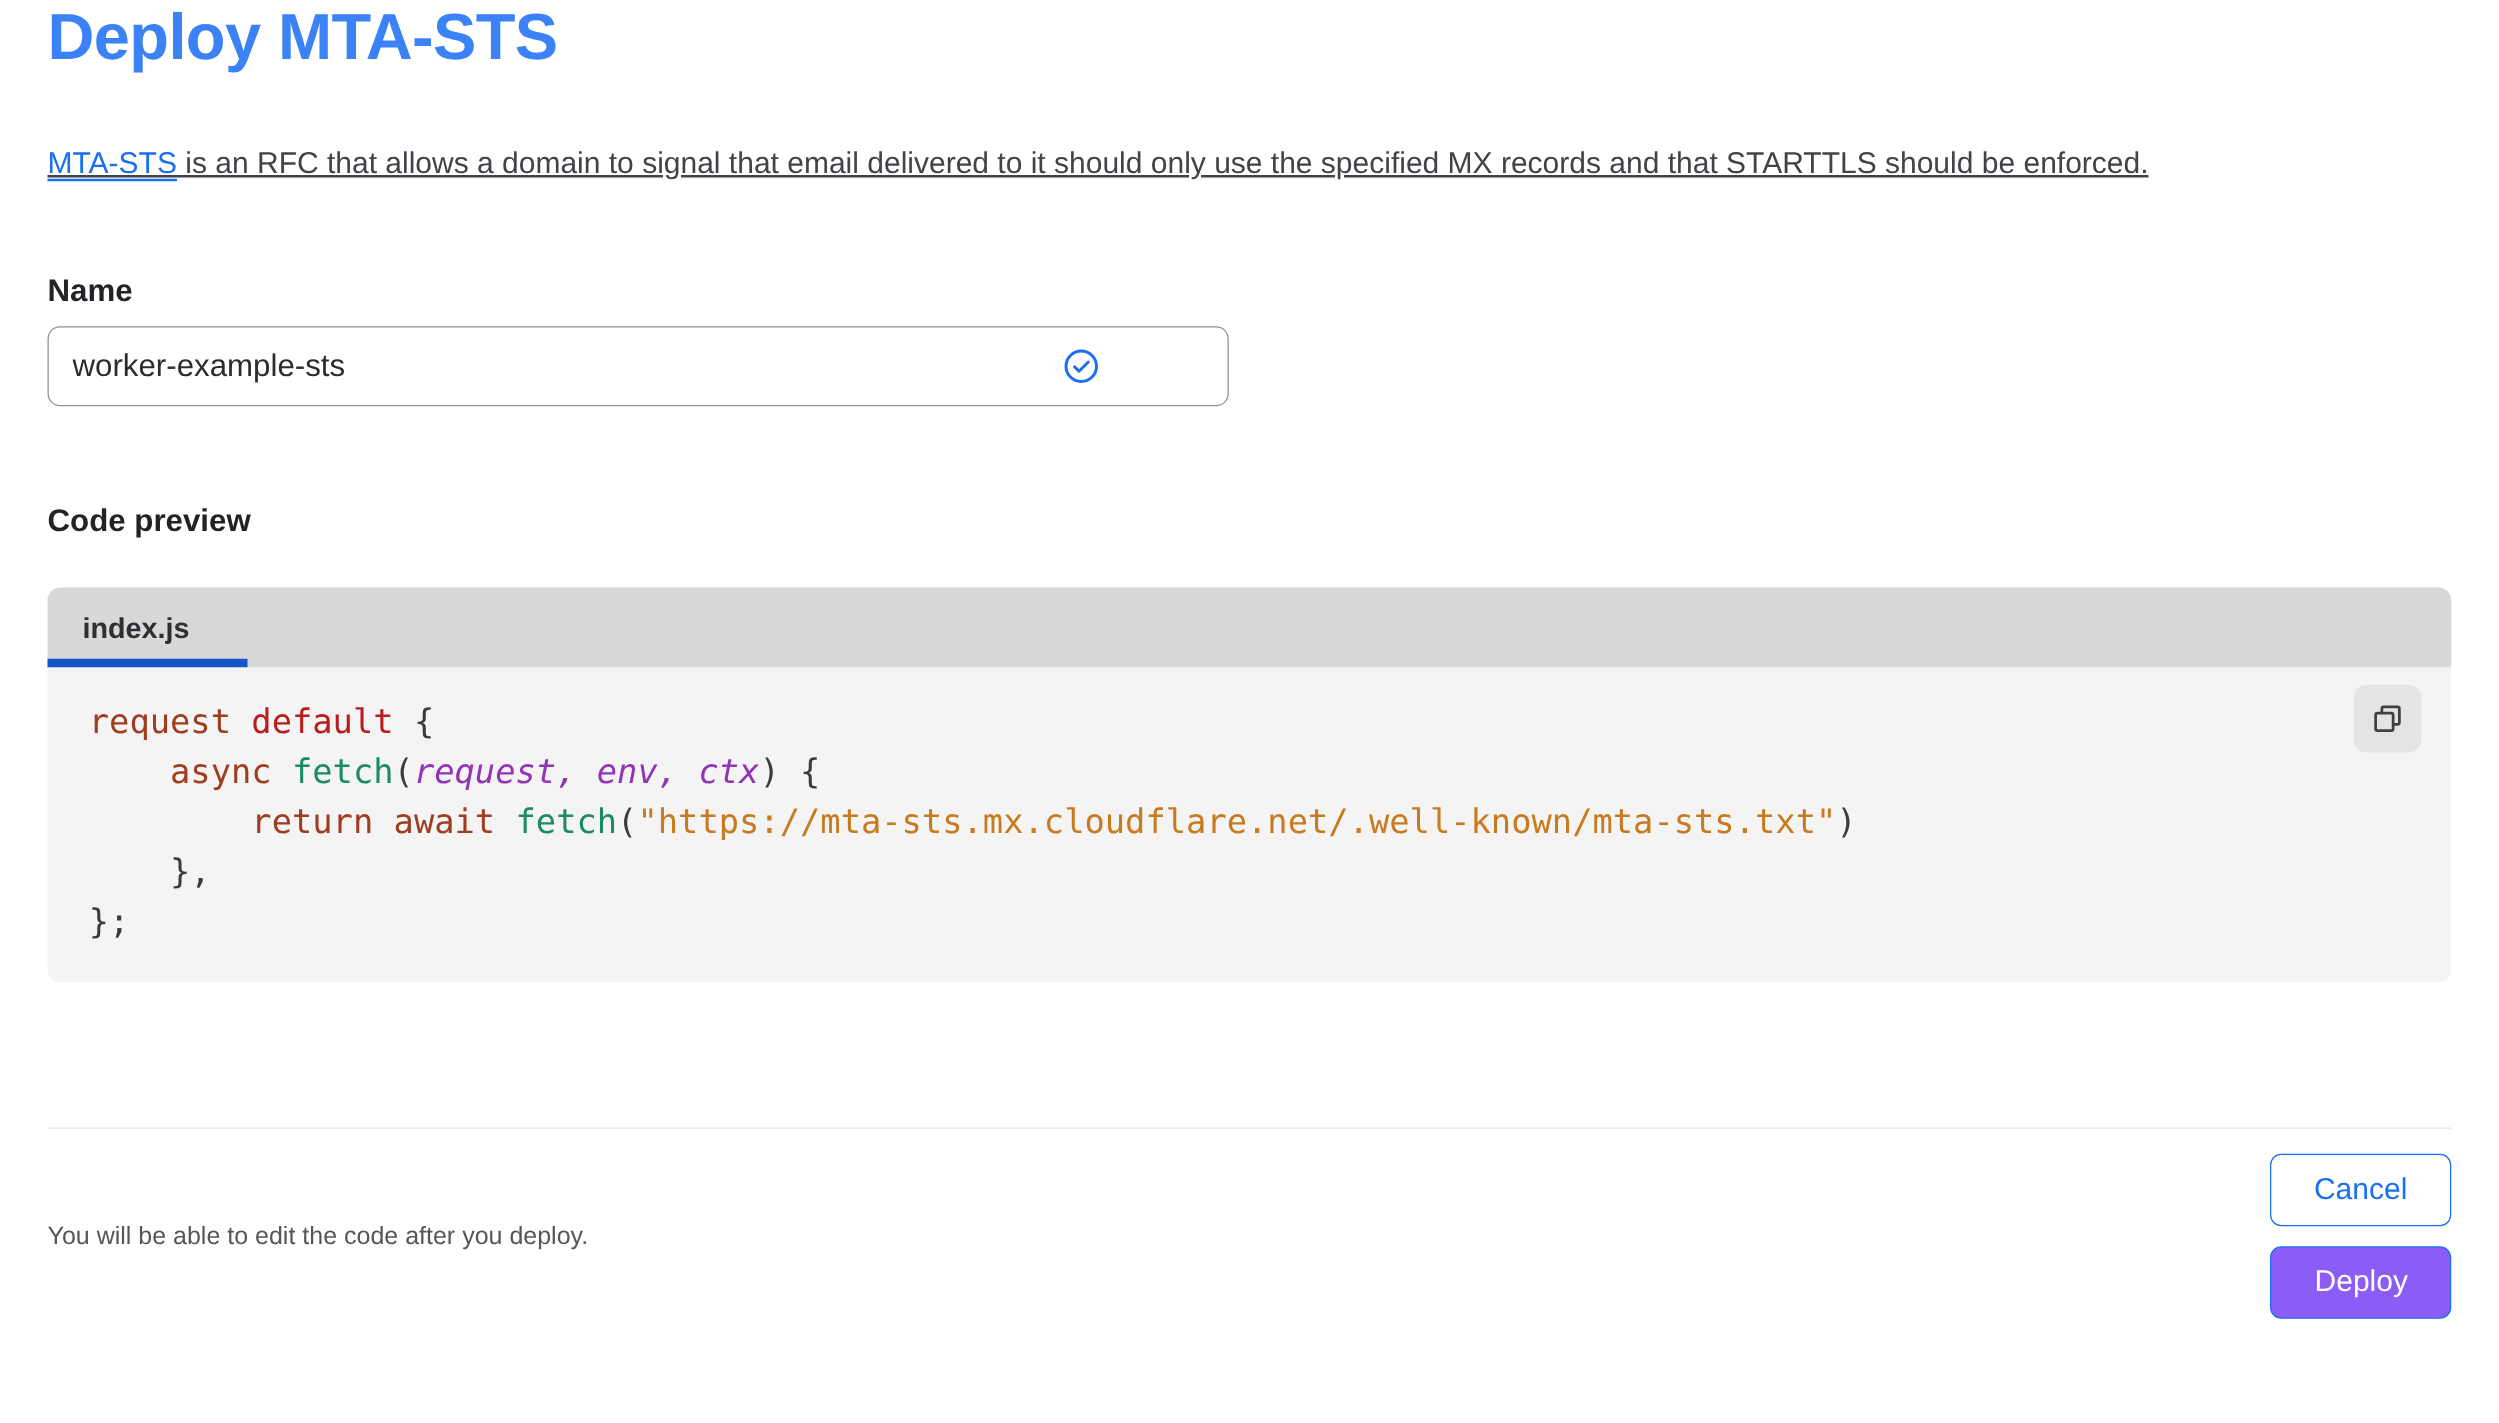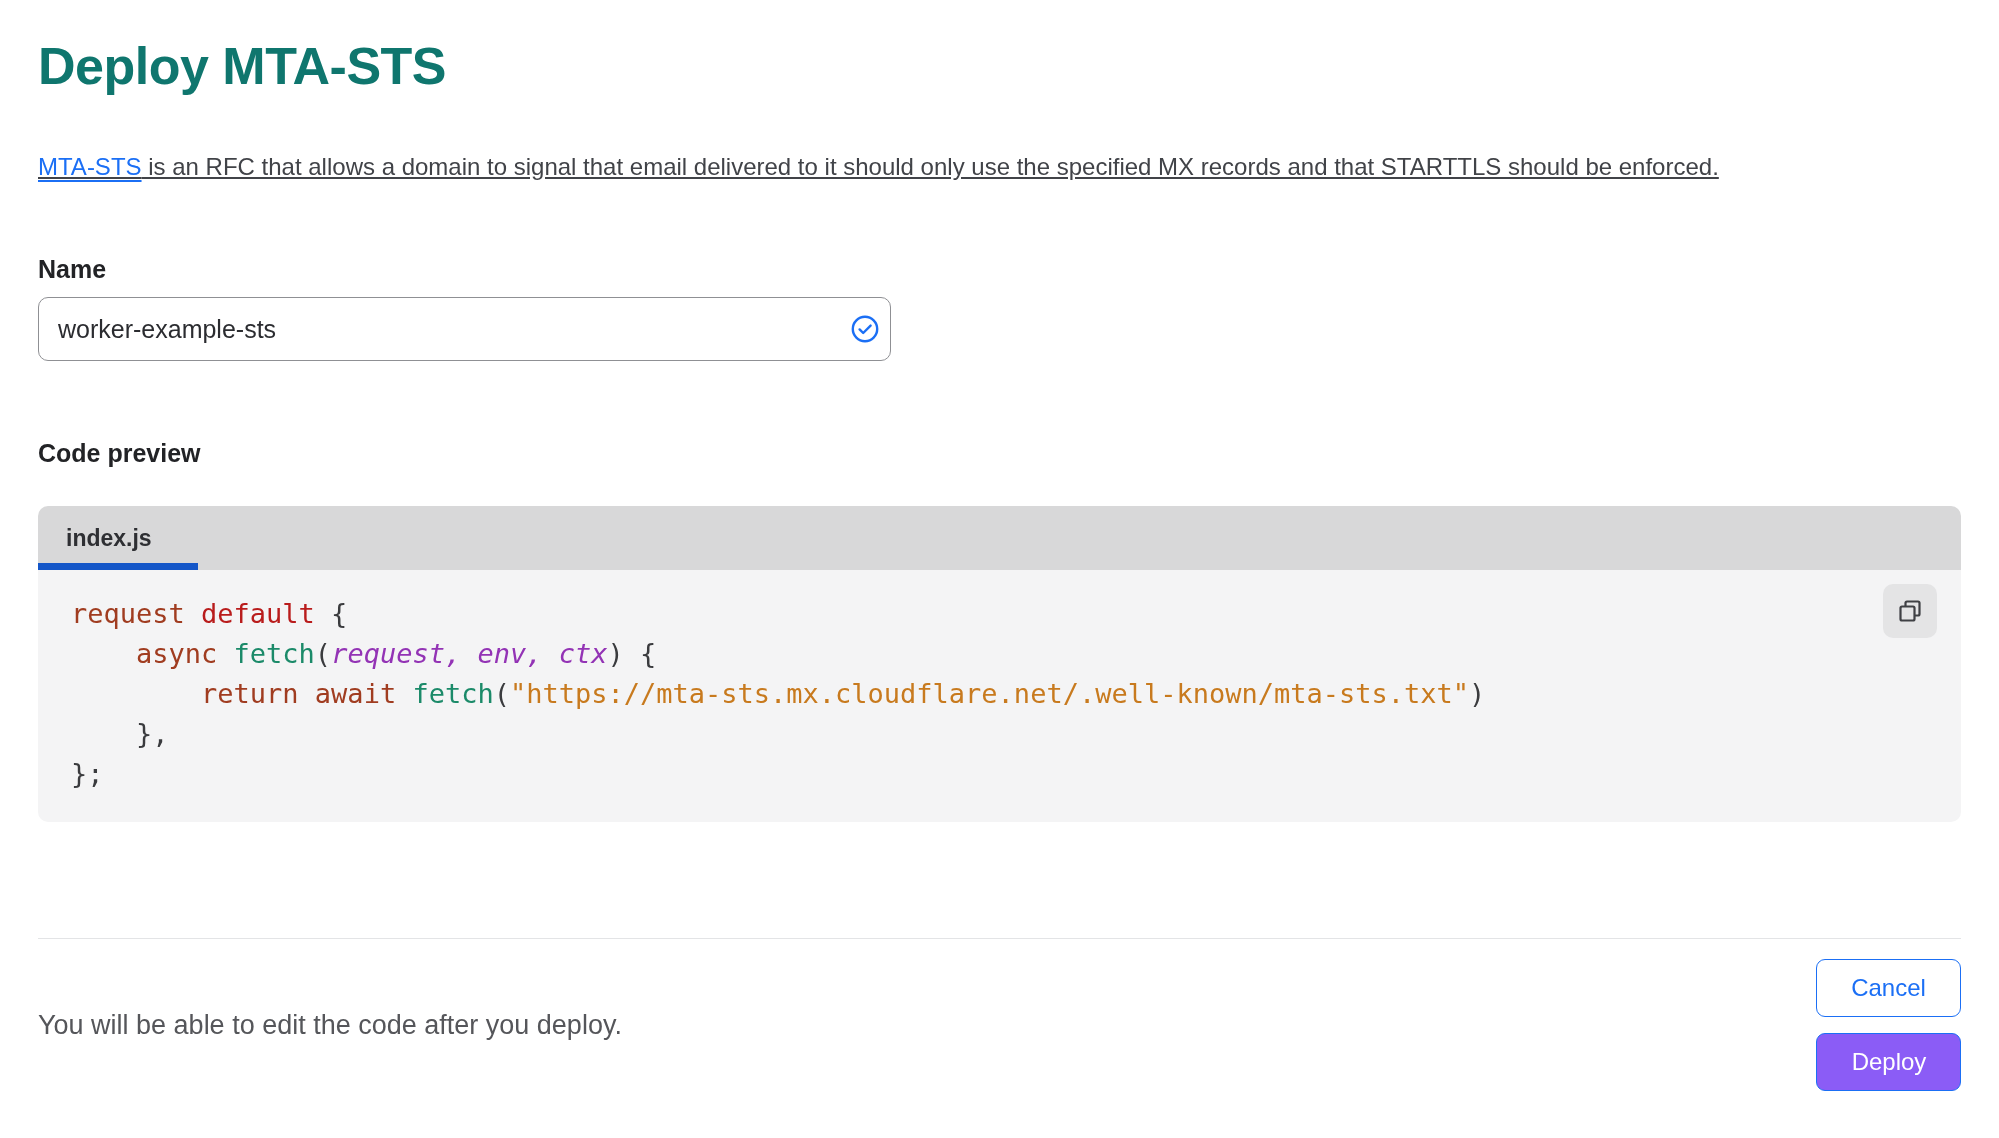--- a/index.html
+++ b/index.html
@@ -6,25 +6,24 @@
   html, body {
     width: 1999px; height: 1138px;
     background: #ffffff;
     font-family: "Liberation Sans", sans-serif;
     color: #1c1c1e;
     overflow: hidden;
   }
   .container { padding: 0 38px; }
 
   .page-title {
-    margin-top: 36px;
     font-size: 52px;
     font-weight: 700;
     letter-spacing: -0.5px;
-    color: #0f766e;
+    color: #3b82f6;
   }
 
   .description {
     margin-top: 48px;
     font-size: 24px;
     line-height: 45px;
     color: #414348;
     max-width: 1900px;
     text-decoration: underline;
   }
@@ -41,21 +40,21 @@
     font-weight: 700;
     color: #222326;
   }
 
   .name-input-wrap {
     position: relative;
     margin-top: 13px;
     width: 861px;
   }
   .name-input {
-    width: 853px;
+    width: 945px;
     height: 64px;
     border: 1px solid #8f9094;
     border-radius: 10px;
     background: #ffffff;
     font-family: "Liberation Sans", sans-serif;
     font-size: 25px;
     color: #2b2c30;
     padding: 0 60px 0 19px;
     outline: none;
   }
@@ -143,21 +142,21 @@
     width: 1923px;
   }
   .footer-row {
     margin-top: 20px;
     width: 1923px;
     display: flex;
     align-items: center;
     justify-content: space-between;
   }
   .footer-note {
-    font-size: 27px;
+    font-size: 20px;
     color: #55565a;
   }
   .footer-actions { display: flex; gap: 16px; flex-direction: column; }
   .btn {
     height: 58px;
     border-radius: 9px;
     font-family: "Liberation Sans", sans-serif;
     font-size: 24px;
     padding: 0 28px;
     cursor: pointer;

